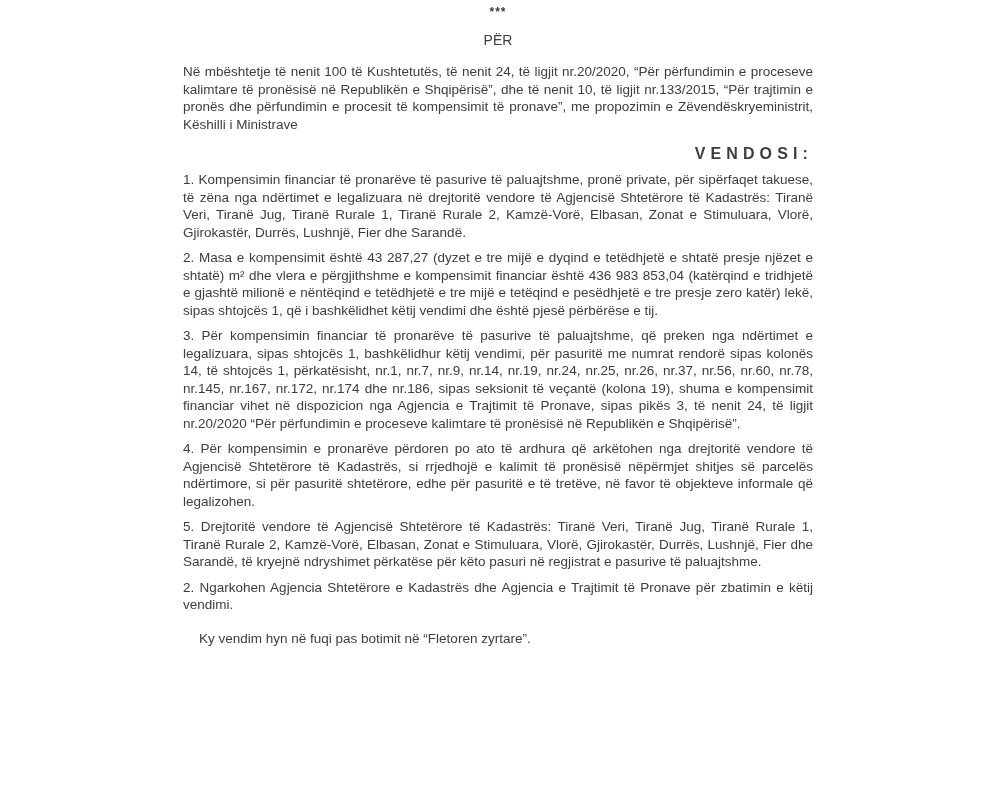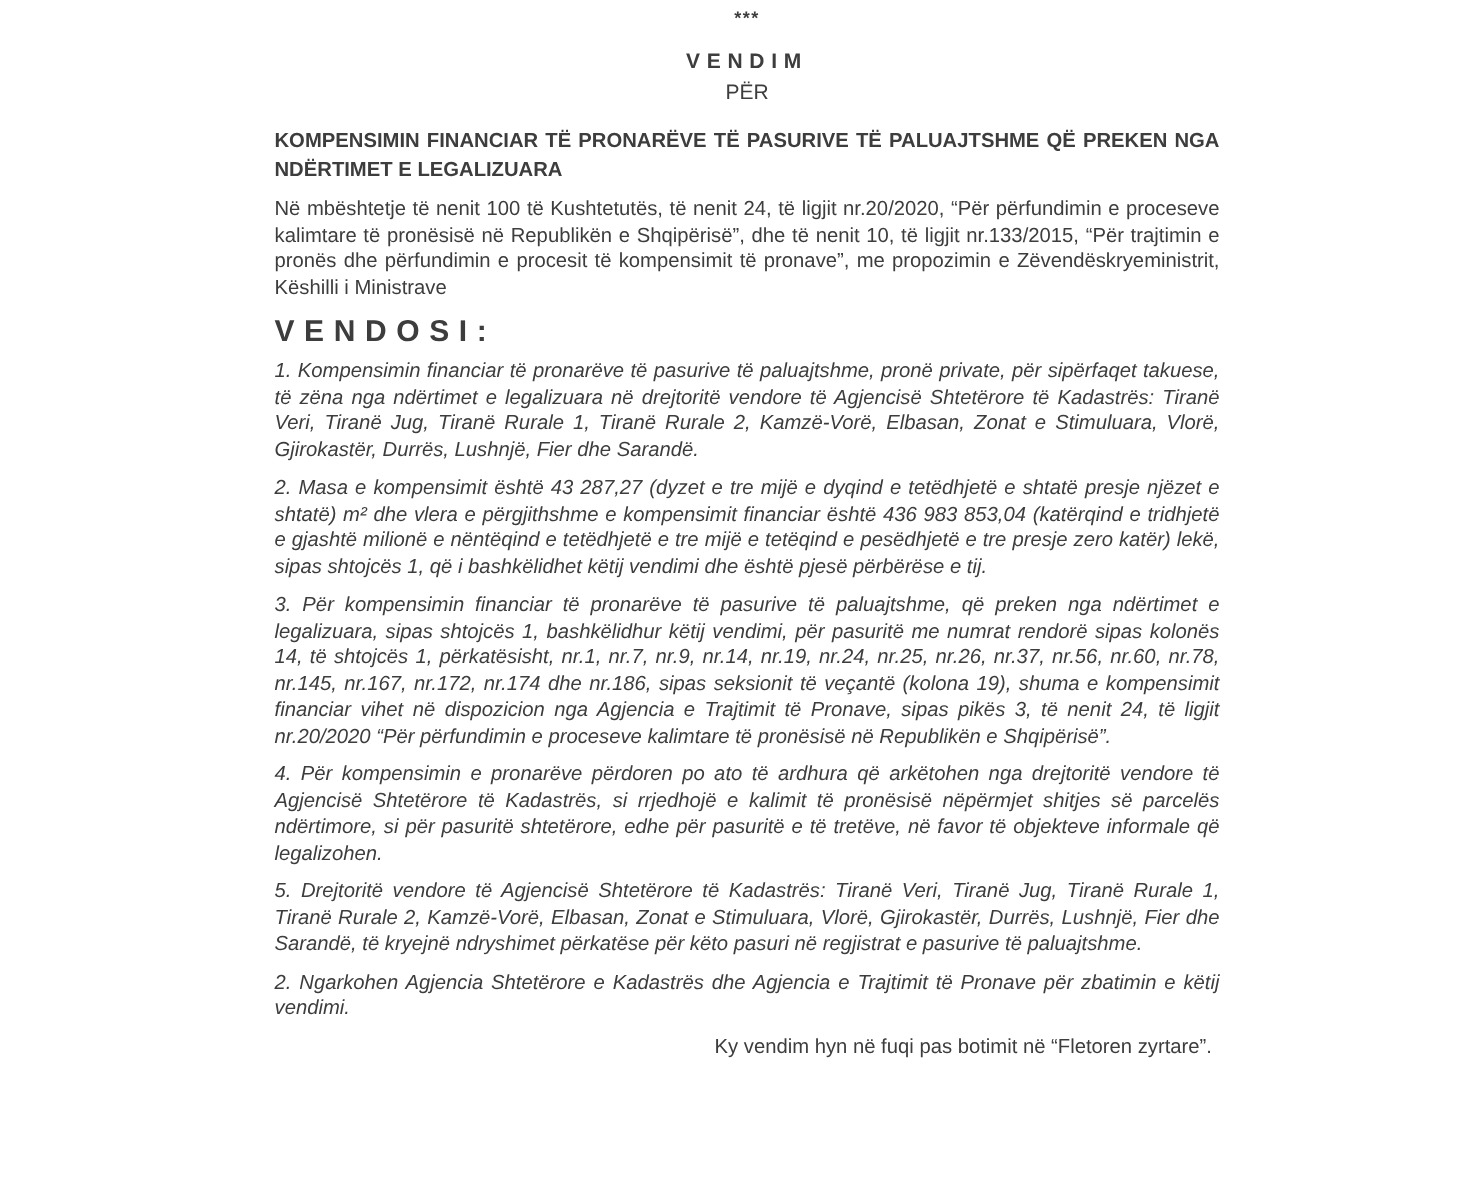--- a/index.html
+++ b/index.html
@@ -51,45 +51,42 @@
     text-align: justify;
     font-size: 13.5px;
     line-height: 19px;
     margin: 0 0 8px 0;
   }
   .preamble {
     text-align: justify;
     margin: 0 0 8px 0;
   }
   .decree-label {
-    text-align: left;
+    text-align: right;
     font-weight: bold;
-    font-size: 20px;
+    font-size: 16px;
     line-height: 18px;
     letter-spacing: 0.32em;
     margin: 12px 0 8px 0;
   }
   .para {
     text-align: justify;
     margin: 0 0 8px 0;
-    font-style: italic;
   }
   .closing {
-    text-align: right;
-    margin: 5px;
+    text-align: left;
+    margin: 16px;
   }
 </style>
 </head>
 <body>
 
 <div class="doc">
   <div class="star-divider">***</div>
-  <div class="doc-title">VENDIM</div>
   <div class="doc-subtitle">PËR</div>
-  <div class="doc-heading">KOMPENSIMIN FINANCIAR TË PRONARËVE TË PASURIVE TË PALUAJTSHME QË PREKEN NGA NDËRTIMET E LEGALIZUARA</div>
   <p class="preamble">Në mbështetje të nenit 100 të Kushtetutës, të nenit 24, të ligjit nr.20/2020, “Për përfundimin e proceseve kalimtare të pronësisë në Republikën e Shqipërisë”, dhe të nenit 10, të ligjit nr.133/2015, “Për trajtimin e pronës dhe përfundimin e procesit të kompensimit të pronave”, me propozimin e Zëvendëskryeministrit, Këshilli i Ministrave</p>
   <div class="decree-label">VENDOSI:</div>
   <p class="para">1. Kompensimin financiar të pronarëve të pasurive të paluajtshme, pronë private, për sipërfaqet takuese, të zëna nga ndërtimet e legalizuara në drejtoritë vendore të Agjencisë Shtetërore të Kadastrës: Tiranë Veri, Tiranë Jug, Tiranë Rurale 1, Tiranë Rurale 2, Kamzë-Vorë, Elbasan, Zonat e Stimuluara, Vlorë, Gjirokastër, Durrës, Lushnjë, Fier dhe Sarandë.</p>
   <p class="para">2. Masa e kompensimit është 43 287,27 (dyzet e tre mijë e dyqind e tetëdhjetë e shtatë presje njëzet e shtatë) m² dhe vlera e përgjithshme e kompensimit financiar është 436 983 853,04 (katërqind e tridhjetë e gjashtë milionë e nëntëqind e tetëdhjetë e tre mijë e tetëqind e pesëdhjetë e tre presje zero katër) lekë, sipas shtojcës 1, që i bashkëlidhet këtij vendimi dhe është pjesë përbërëse e tij.</p>
   <p class="para">3. Për kompensimin financiar të pronarëve të pasurive të paluajtshme, që preken nga ndërtimet e legalizuara, sipas shtojcës 1, bashkëlidhur këtij vendimi, për pasuritë me numrat rendorë sipas kolonës 14, të shtojcës 1, përkatësisht, nr.1, nr.7, nr.9, nr.14, nr.19, nr.24, nr.25, nr.26, nr.37, nr.56, nr.60, nr.78, nr.145, nr.167, nr.172, nr.174 dhe nr.186, sipas seksionit të veçantë (kolona 19), shuma e kompensimit financiar vihet në dispozicion nga Agjencia e Trajtimit të Pronave, sipas pikës 3, të nenit 24, të ligjit nr.20/2020 “Për përfundimin e proceseve kalimtare të pronësisë në Republikën e Shqipërisë”.</p>
   <p class="para">4. Për kompensimin e pronarëve përdoren po ato të ardhura që arkëtohen nga drejtoritë vendore të Agjencisë Shtetërore të Kadastrës, si rrjedhojë e kalimit të pronësisë nëpërmjet shitjes së parcelës ndërtimore, si për pasuritë shtetërore, edhe për pasuritë e të tretëve, në favor të objekteve informale që legalizohen.</p>
   <p class="para">5. Drejtoritë vendore të Agjencisë Shtetërore të Kadastrës: Tiranë Veri, Tiranë Jug, Tiranë Rurale 1, Tiranë Rurale 2, Kamzë-Vorë, Elbasan, Zonat e Stimuluara, Vlorë, Gjirokastër, Durrës, Lushnjë, Fier dhe Sarandë, të kryejnë ndryshimet përkatëse për këto pasuri në regjistrat e pasurive të paluajtshme.</p>
   <p class="para">2. Ngarkohen Agjencia Shtetërore e Kadastrës dhe Agjencia e Trajtimit të Pronave për zbatimin e këtij vendimi.</p>
   <p class="closing">Ky vendim hyn në fuqi pas botimit në “Fletoren zyrtare”.</p>
 </div>

